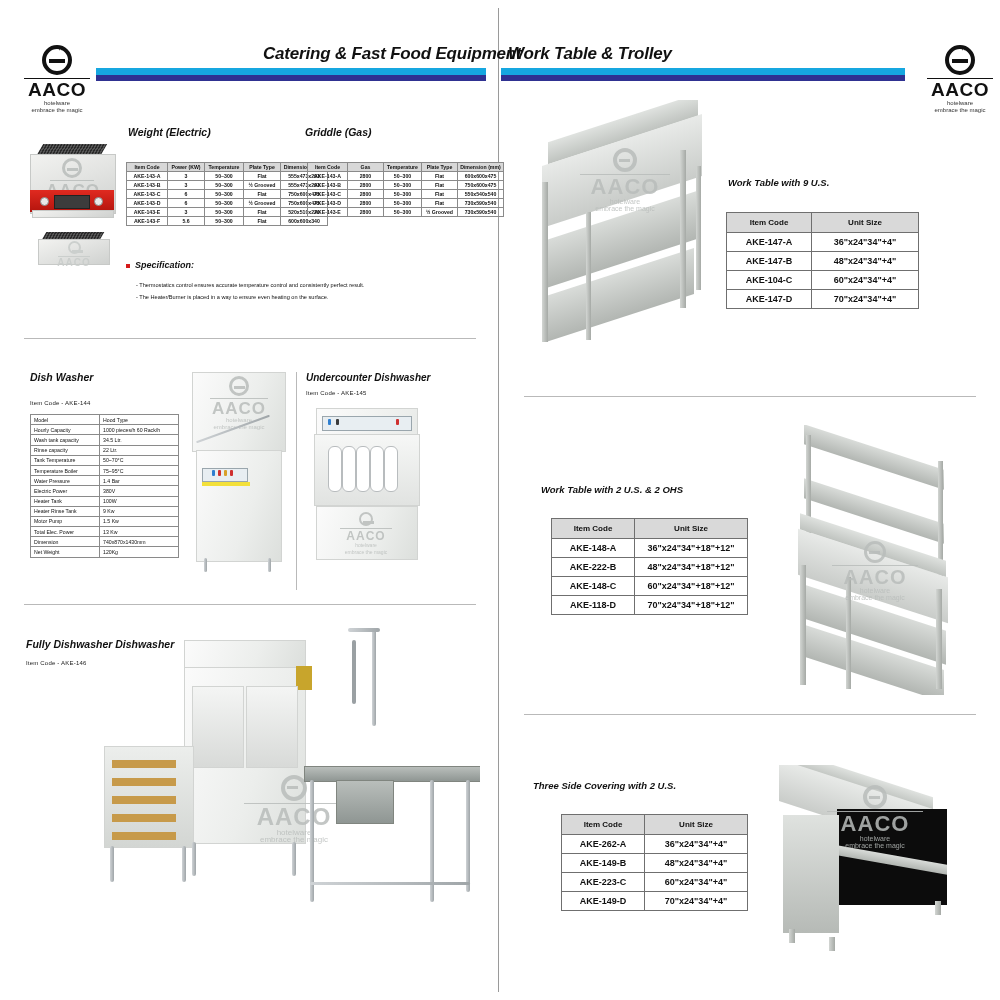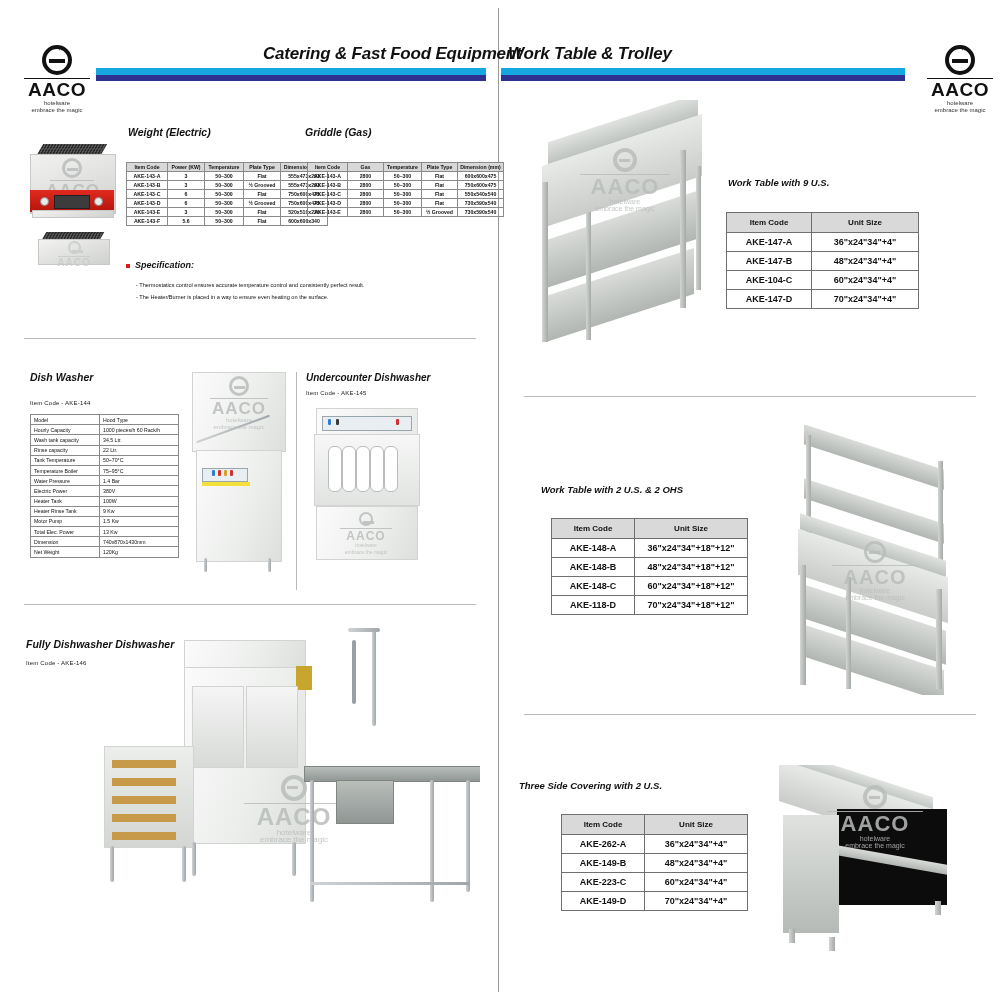--- a/index.html
+++ b/index.html
@@ -534,21 +534,21 @@
       <th style="width:70px;">Item Code</th>
       <th style="width:100px;">Unit Size</th>
     </tr>
       </thead>
     <tbody>
       <tr>
           <td>AKE-148-A</td>
           <td>36"x24"34"+18"+12"</td>
         </tr>
       <tr>
-          <td>AKE-148-B</td>
+          <td>AKE-222-B</td>
           <td>48"x24"34"+18"+12"</td>
         </tr>
       <tr>
           <td>AKE-148-C</td>
           <td>60"x24"34"+18"+12"</td>
         </tr>
       <tr>
           <td>AKE-118-D</td>
           <td>70"x24"34"+18"+12"</td>
         </tr>
@@ -574,21 +574,21 @@
       <div class="m" style="width:22px;height:22px;border-width:3px;"></div>
       <div class="r"></div>
       <div class="w" style="font-size:20px;line-height:20px;">AACO</div>
       <div class="s" style="font-size:7px;">hotelware</div>
       <div class="s" style="font-size:7px;">embrace the magic</div>
     </div>
   </div>
 
   <div class="hr" style="left:524px;top:714px;width:452px;"></div>
 
-  <div class="mini-title" style="left:519px;top:780px;font-size:9.5px;">Three Side Covering with 2 U.S.</div>
+  <div class="mini-title" style="left:533px;top:780px;font-size:9.5px;">Three Side Covering with 2 U.S.</div>
   <table class="u" style="left:561px;top:814px;">
     <thead>
         <tr>
       <th style="width:70px;">Item Code</th>
       <th style="width:90px;">Unit Size</th>
     </tr>
       </thead>
     <tbody>
       <tr>
           <td>AKE-262-A</td>

